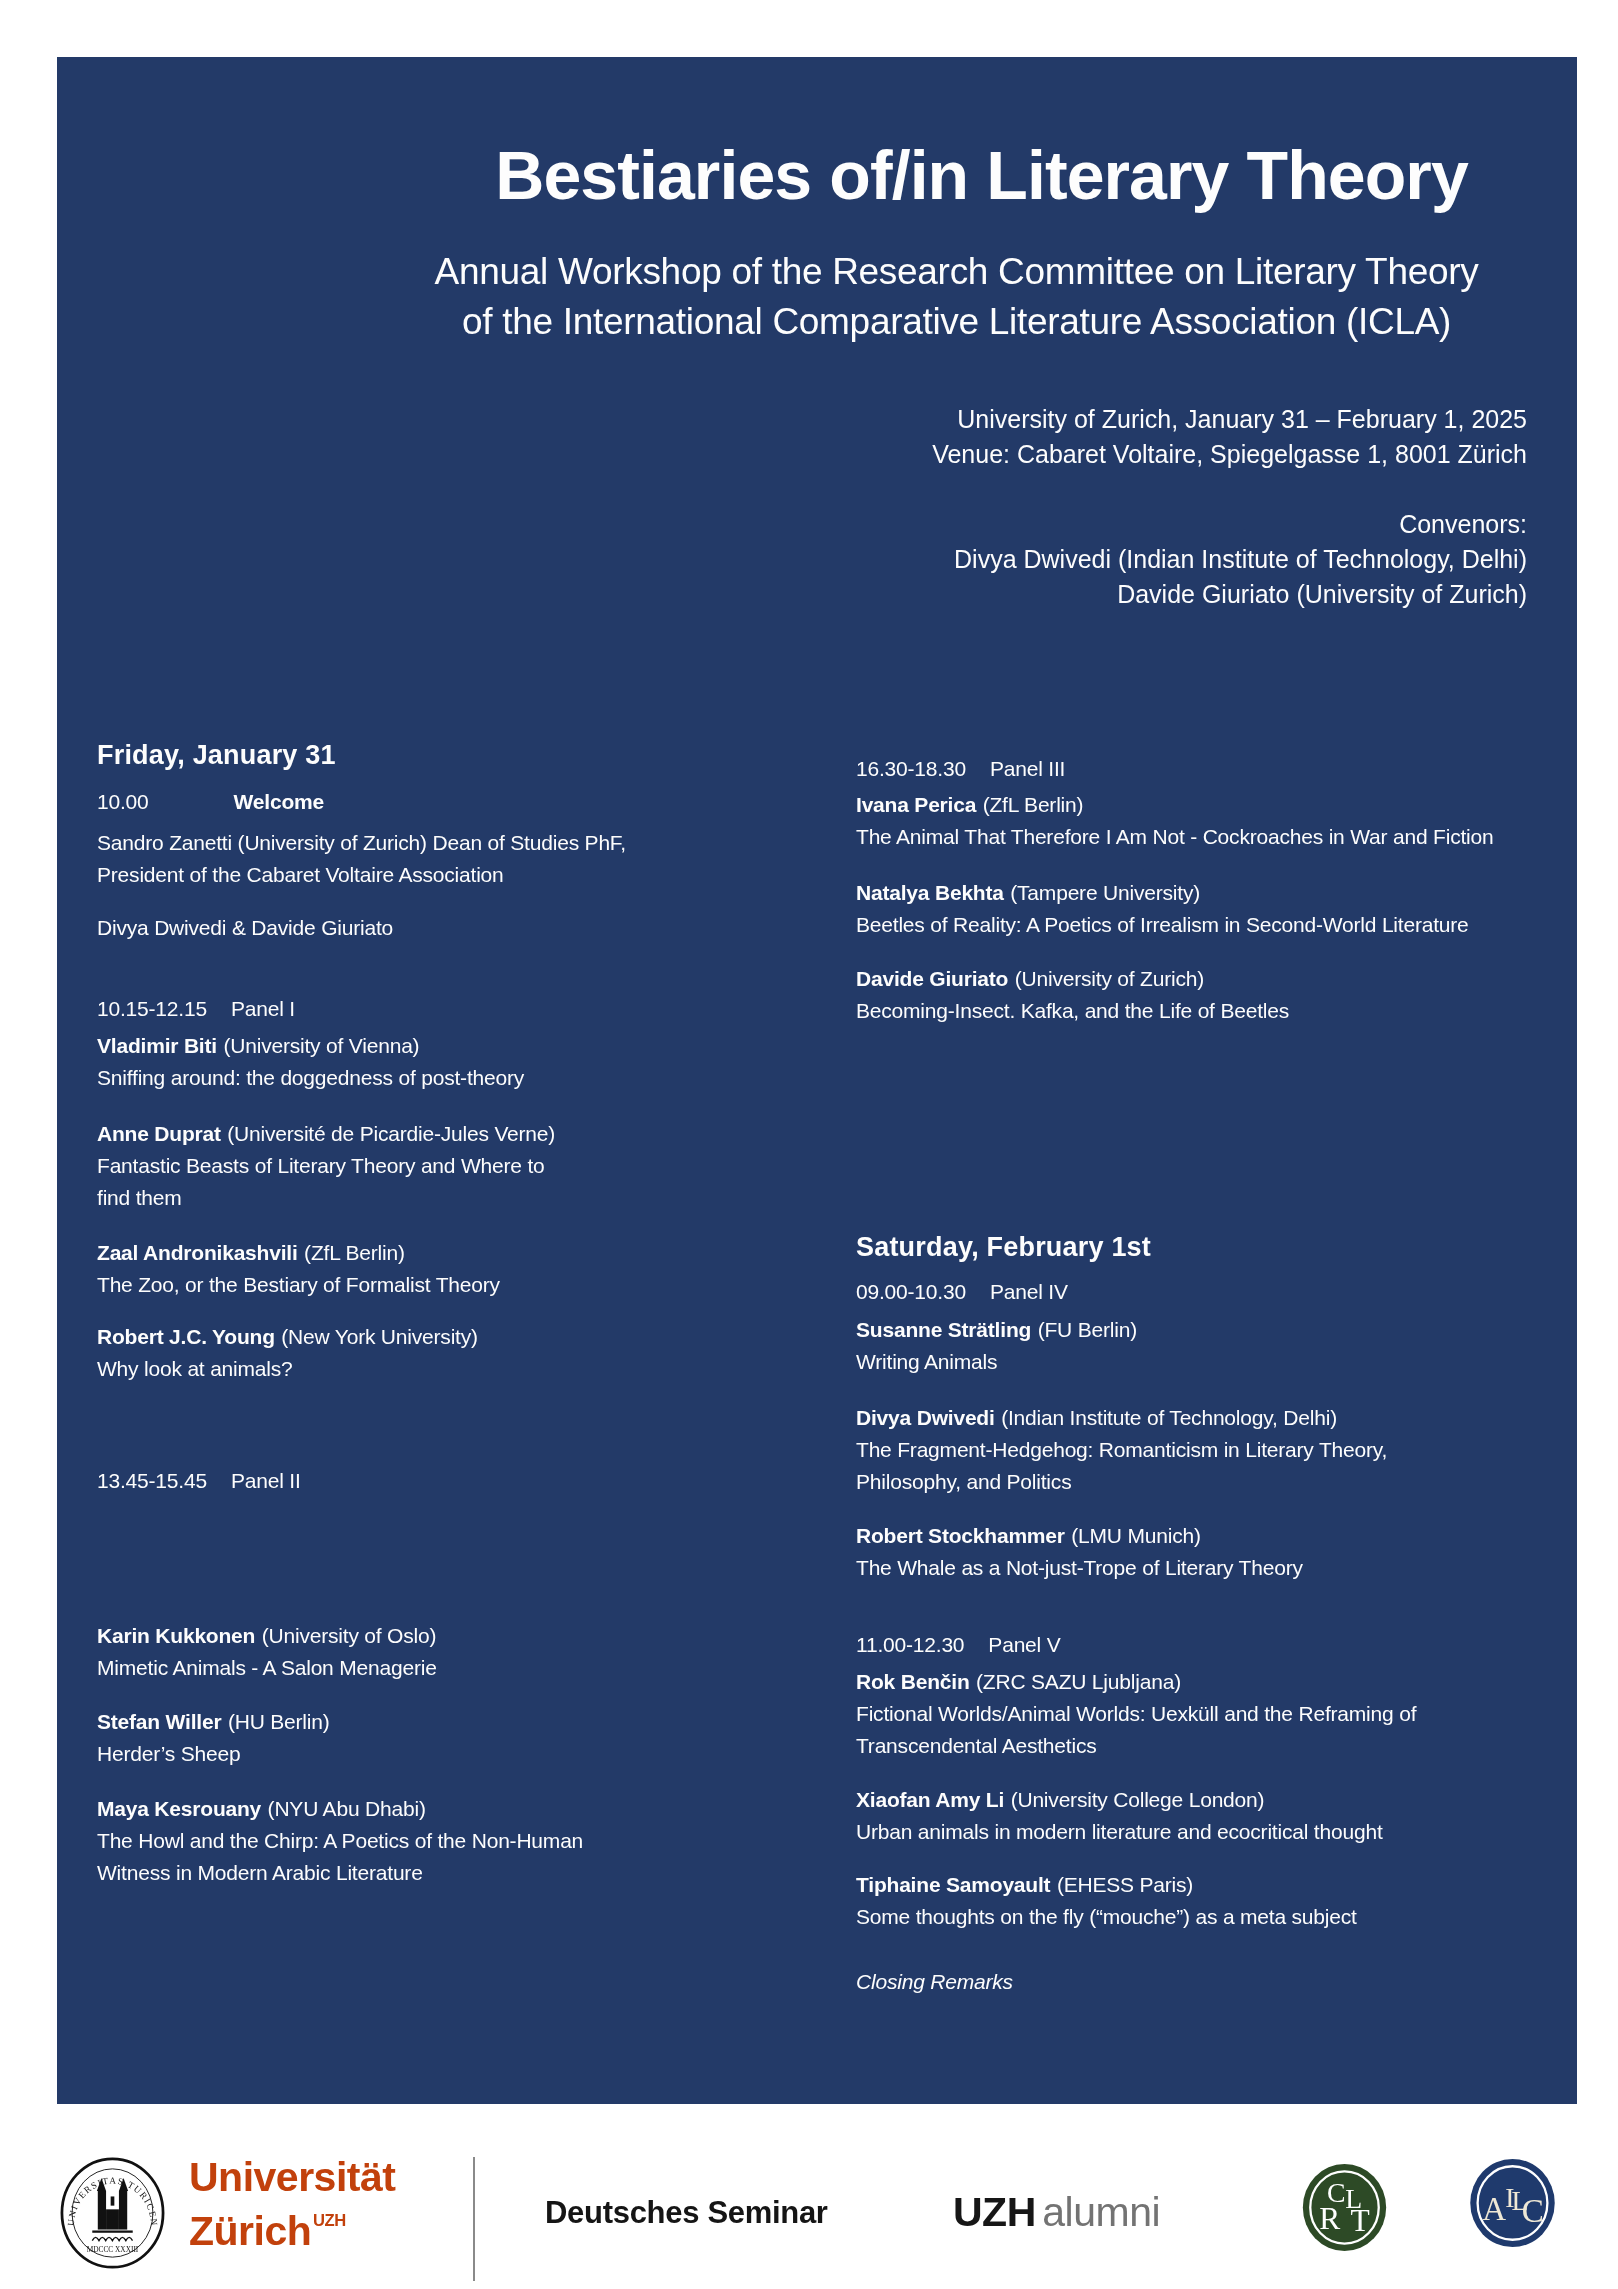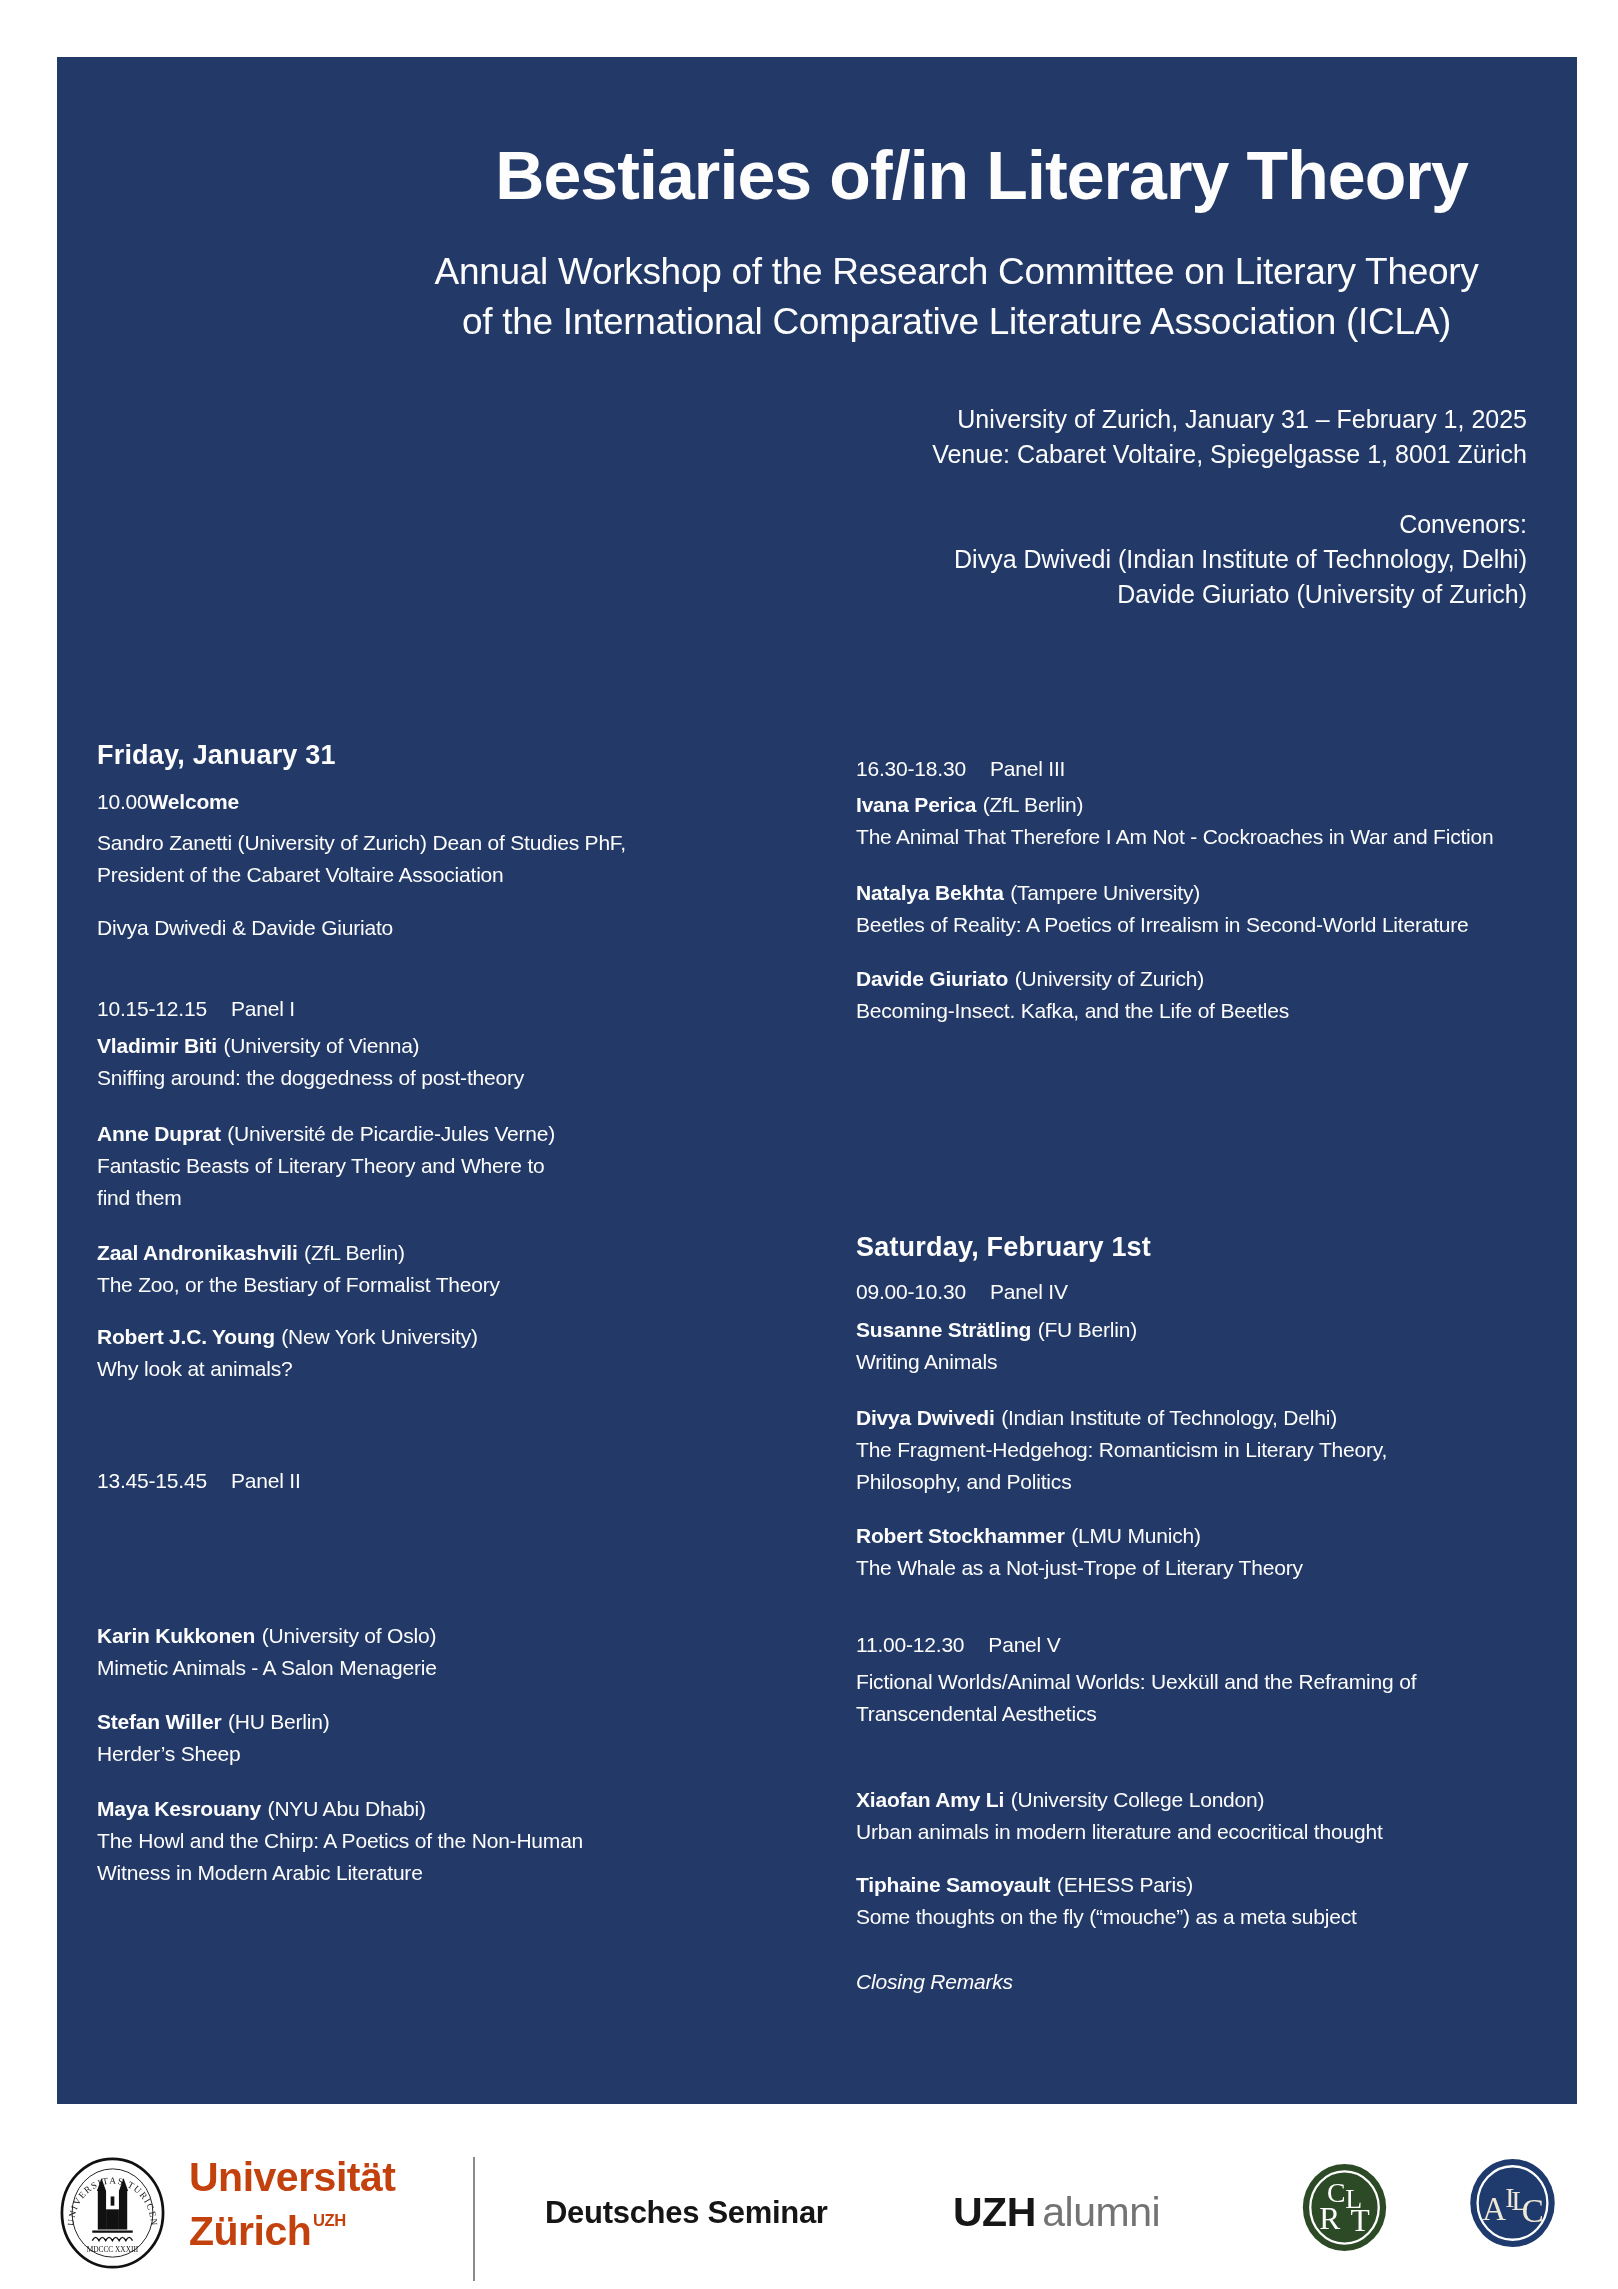--- a/index.html
+++ b/index.html
@@ -31,21 +31,21 @@
   }
   .meta-block{
     left:646px;width:824px;
     text-align:right;
     font-size:25px;line-height:35px;
   }
   
   .day-header{font-size:27px;font-weight:bold;white-space:nowrap;letter-spacing:0.2px;}
   .session{font-size:21px;white-space:nowrap;letter-spacing:-0.2px;}
   .session .plabel{margin-left:24px;}
-  .session .welcome-label{font-weight:bold;}
+  .session .welcome-label{margin-left:85px;font-weight:bold;}
   .talk{font-size:21px;line-height:32px;letter-spacing:-0.2px;}
   .talk .t-line{white-space:nowrap;}
   .speaker{font-weight:bold;margin-right:6.5px;}
   .italic{font-style:italic;}
   
   .footer-divider{
     width:1.8px;background:#8a8a8a;
   }
   .uzh-wordmark{
     font-size:41px;font-weight:bold;color:#c2410c;line-height:43px;letter-spacing:-0.5px;
@@ -179,20 +179,21 @@
   <div class="abs talk" style="left:799px;top:1463px">
     <div class="t-line"><span class="speaker">Robert Stockhammer</span><span>(LMU Munich)</span></div>
     <div class="t-line">The Whale as a Not-just-Trope of Literary Theory</div>
   </div>
 
   <div class="abs session" style="left:799px;top:1576px">
     <span class="time">11.00-12.30</span><span class="plabel">Panel V</span>
   </div>
 
   <div class="abs talk" style="left:799px;top:1609px">
+    <div class="t-line"><span class="speaker">Rok Benčin</span><span>(ZRC SAZU Ljubljana)</span></div>
     <div class="t-line">Fictional Worlds/Animal Worlds: Uexküll and the Reframing of</div>
     <div class="t-line">Transcendental Aesthetics</div>
   </div>
 
   <div class="abs talk" style="left:799px;top:1727px">
     <div class="t-line"><span class="speaker">Xiaofan Amy Li</span><span>(University College London)</span></div>
     <div class="t-line">Urban animals in modern literature and ecocritical thought</div>
   </div>
 
   <div class="abs talk" style="left:799px;top:1812px">

